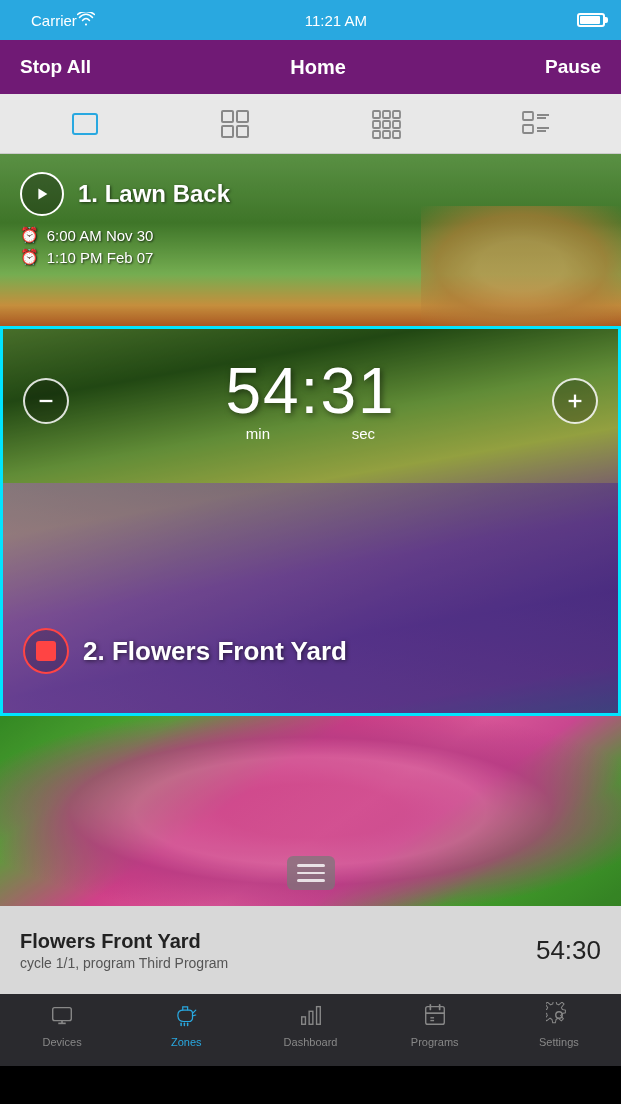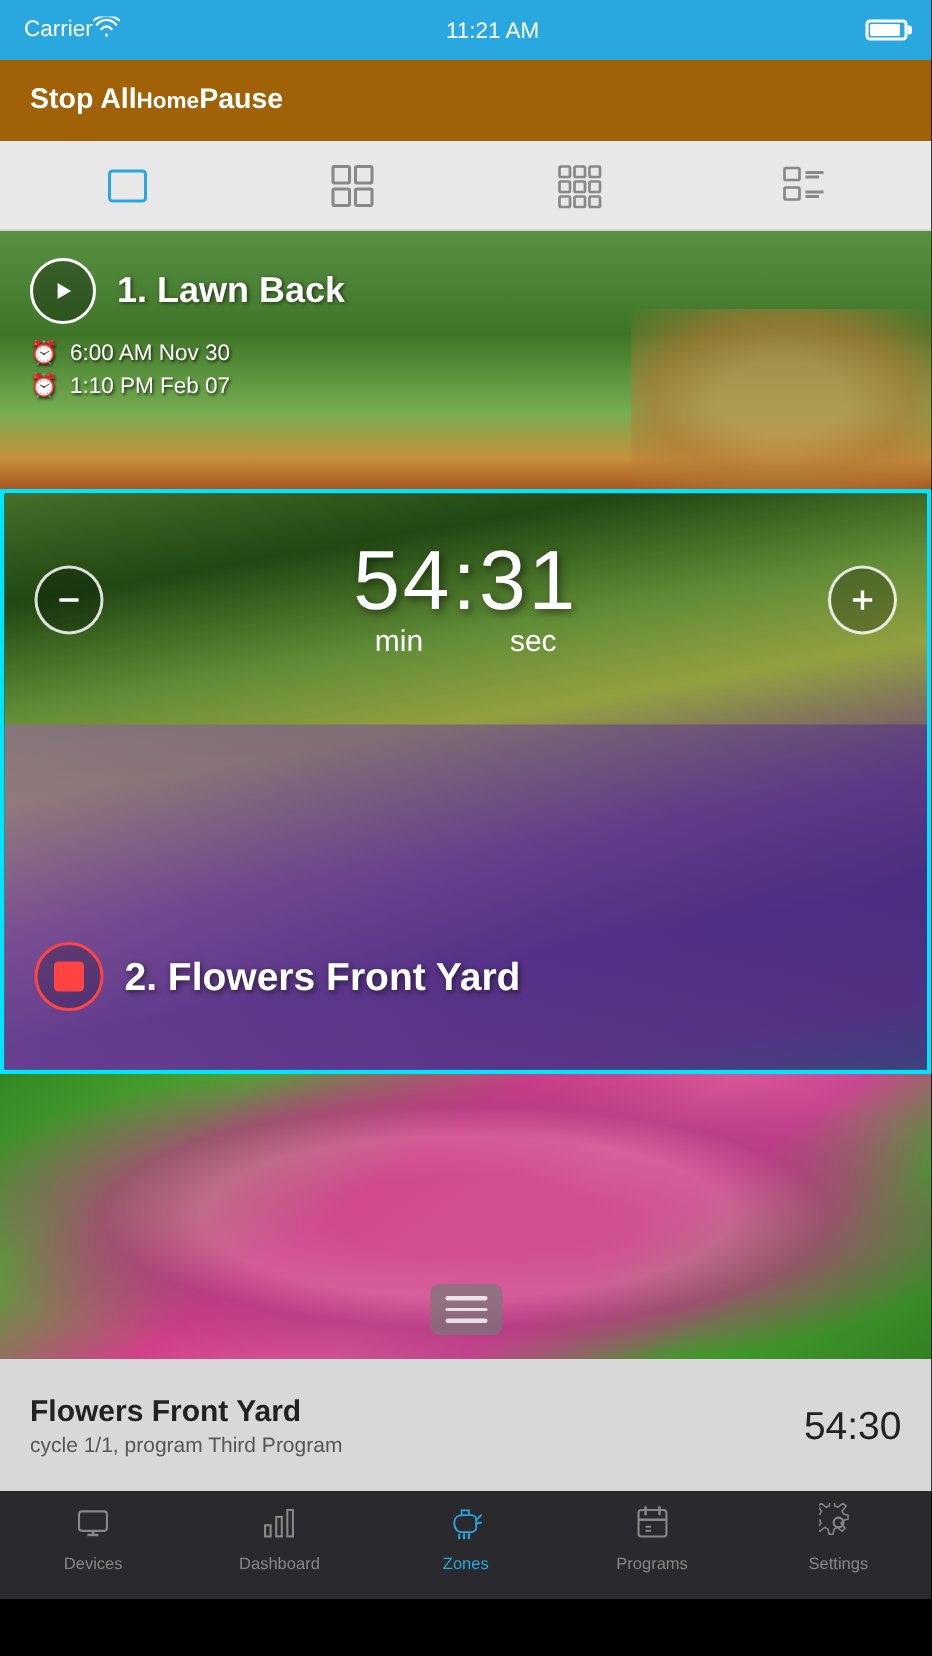--- a/index.html
+++ b/index.html
@@ -7,38 +7,38 @@
     body { width: 621px; height: 1104px; font-family: -apple-system, 'Helvetica Neue', Arial, sans-serif; overflow: hidden; background: #000; }
 
     
     .status-bar {
       width: 100%; height: 40px;
       background: #29a8e0;
       display: flex; align-items: center; justify-content: space-between;
       padding: 0 16px;
       color: #fff; font-size: 15px; font-weight: 500;
     }
-    .status-carrier { display: flex; align-items: flex-start; gap: 0; }
+    .status-carrier { display: flex; align-items: flex-end; gap: 0; margin-left: 15px; }
     .battery-icon {
       width: 28px; height: 14px; border: 2px solid #fff; border-radius: 3px; position: relative; display: inline-flex; align-items: center; padding: 1px;
     }
     .battery-icon::after { content: ''; position: absolute; right: -5px; top: 50%; transform: translateY(-50%); width: 3px; height: 6px; background: #fff; border-radius: 0 2px 2px 0; }
     .battery-fill { background: #fff; height: 100%; width: 90%; border-radius: 1px; }
 
     
     .nav-bar {
       width: 100%; height: 54px;
-      background: #a16207;
-      display: flex; align-items: center; justify-content: flex-start;
+      background: #701a75;
+      display: flex; align-items: center; justify-content: space-between;
       padding: 0 20px;
     }
     .nav-btn {
       color: #fff; font-size: 19px; font-weight: 700; cursor: pointer;
     }
-    .nav-title { color: #fff; font-size: 15px; font-weight: 600; }
+    .nav-title { color: #fff; font-size: 20px; font-weight: 600; }
 
     
     .view-selector {
       width: 100%; height: 60px;
       background: #e8e8e8;
       display: flex; align-items: center; justify-content: space-around;
       padding: 0 10px;
       border-bottom: 1px solid #ccc;
     }
     .view-icon {
@@ -105,22 +105,22 @@
     }
     .timer-control-btn {
       width: 46px; height: 46px; border-radius: 50%;
       border: 2.5px solid rgba(255,255,255,0.85);
       background: rgba(0,0,0,0.25);
       display: flex; align-items: center; justify-content: center;
       cursor: pointer; flex-shrink: 0;
     }
     .timer-control-btn svg { width: 22px; height: 22px; }
     .timer-display { text-align: center; }
-    .timer-digits { font-size: 56px; font-weight: 200; color: #fff; text-shadow: 2px 2px 6px rgba(0,0,0,0.5); line-height: 1; letter-spacing: 2px; }
-    .timer-labels { display: flex; justify-content: space-around; color: #fff; font-size: 20px; padding: 0 10px; margin-top: 2px; }
+    .timer-digits { font-size: 64px; font-weight: 200; color: #fff; text-shadow: 2px 2px 6px rgba(0,0,0,0.5); line-height: 1; letter-spacing: 2px; }
+    .timer-labels { display: flex; justify-content: space-around; color: #fff; font-size: 15px; padding: 0 10px; margin-top: 2px; }
     .zone-info-row {
       margin-top: auto;
       padding-bottom: 29px;
     }
     .zone-name-row { display: flex; align-items: center; gap: 14px; margin-bottom: 10px; }
     .stop-btn {
       width: 46px; height: 46px; border-radius: 50%;
       border: 2.5px solid #ff4444;
       background: rgba(0,0,0,0.2);
       display: flex; align-items: center; justify-content: center; cursor: pointer; flex-shrink: 0;
@@ -346,44 +346,44 @@
   <div class="tab-item">
     <div class="tab-icon">
       <svg viewBox="0 0 28 28" fill="none">
         <rect x="4" y="6" width="20" height="14" rx="2" stroke="#888" stroke-width="1.8"></rect>
         <line x1="10" y1="23" x2="18" y2="23" stroke="#888" stroke-width="1.8"></line>
         <line x1="14" y1="20" x2="14" y2="23" stroke="#888" stroke-width="1.8"></line>
       </svg>
     </div>
     <span class="tab-label">Devices</span>
   </div>
-  <div class="tab-item">
-    <div class="tab-icon">
-      <svg viewBox="0 0 28 28" fill="none">
-        <rect x="4" y="16" width="4" height="8" stroke="#888" stroke-width="1.8"></rect>
-        <rect x="12" y="10" width="4" height="14" stroke="#888" stroke-width="1.8"></rect>
-        <rect x="20" y="5" width="4" height="19" stroke="#888" stroke-width="1.8"></rect>
-      </svg>
-    </div>
-    <span class="tab-label">Dashboard</span>
-  </div>
   <div class="tab-item active">
     <div class="tab-icon">
       <svg viewBox="0 0 32 28" fill="none">
 
         <path d="M6 14 C6 10 9 8 13 8 L20 8 C22 8 24 9.5 24 12 L24 18 C24 20 22 22 20 22 L13 22 C9 22 6 20 6 14Z" stroke="#29a8e0" stroke-width="1.8" fill="none"></path>
         <path d="M24 12 L28 8" stroke="#29a8e0" stroke-width="1.8" stroke-linecap="round"></path>
         <path d="M24 15 L28 14" stroke="#29a8e0" stroke-width="1.8" stroke-linecap="round"></path>
         <path d="M12 8 L12 4 L18 4 L18 8" stroke="#29a8e0" stroke-width="1.8" fill="none"></path>
         <line x1="10" y1="24" x2="10" y2="27" stroke="#29a8e0" stroke-width="1.8" stroke-linecap="round"></line>
         <line x1="14" y1="24" x2="14" y2="27" stroke="#29a8e0" stroke-width="1.8" stroke-linecap="round"></line>
         <line x1="18" y1="24" x2="18" y2="27" stroke="#29a8e0" stroke-width="1.8" stroke-linecap="round"></line>
       </svg>
     </div>
     <span class="tab-label" style="color:#29a8e0;">Zones</span>
+  </div>
+  <div class="tab-item">
+    <div class="tab-icon">
+      <svg viewBox="0 0 28 28" fill="none">
+        <rect x="4" y="16" width="4" height="8" stroke="#888" stroke-width="1.8"></rect>
+        <rect x="12" y="10" width="4" height="14" stroke="#888" stroke-width="1.8"></rect>
+        <rect x="20" y="5" width="4" height="19" stroke="#888" stroke-width="1.8"></rect>
+      </svg>
+    </div>
+    <span class="tab-label">Dashboard</span>
   </div>
   <div class="tab-item">
     <div class="tab-icon">
       <svg viewBox="0 0 28 28" fill="none">
         <rect x="4" y="5" width="20" height="19" rx="2" stroke="#888" stroke-width="1.8"></rect>
         <line x1="9" y1="3" x2="9" y2="8" stroke="#888" stroke-width="1.8" stroke-linecap="round"></line>
         <line x1="19" y1="3" x2="19" y2="8" stroke="#888" stroke-width="1.8" stroke-linecap="round"></line>
         <line x1="4" y1="12" x2="24" y2="12" stroke="#888" stroke-width="1.8"></line>
         <line x1="9" y1="17" x2="13" y2="17" stroke="#888" stroke-width="1.5"></line>
         <line x1="9" y1="20" x2="13" y2="20" stroke="#888" stroke-width="1.5"></line>

